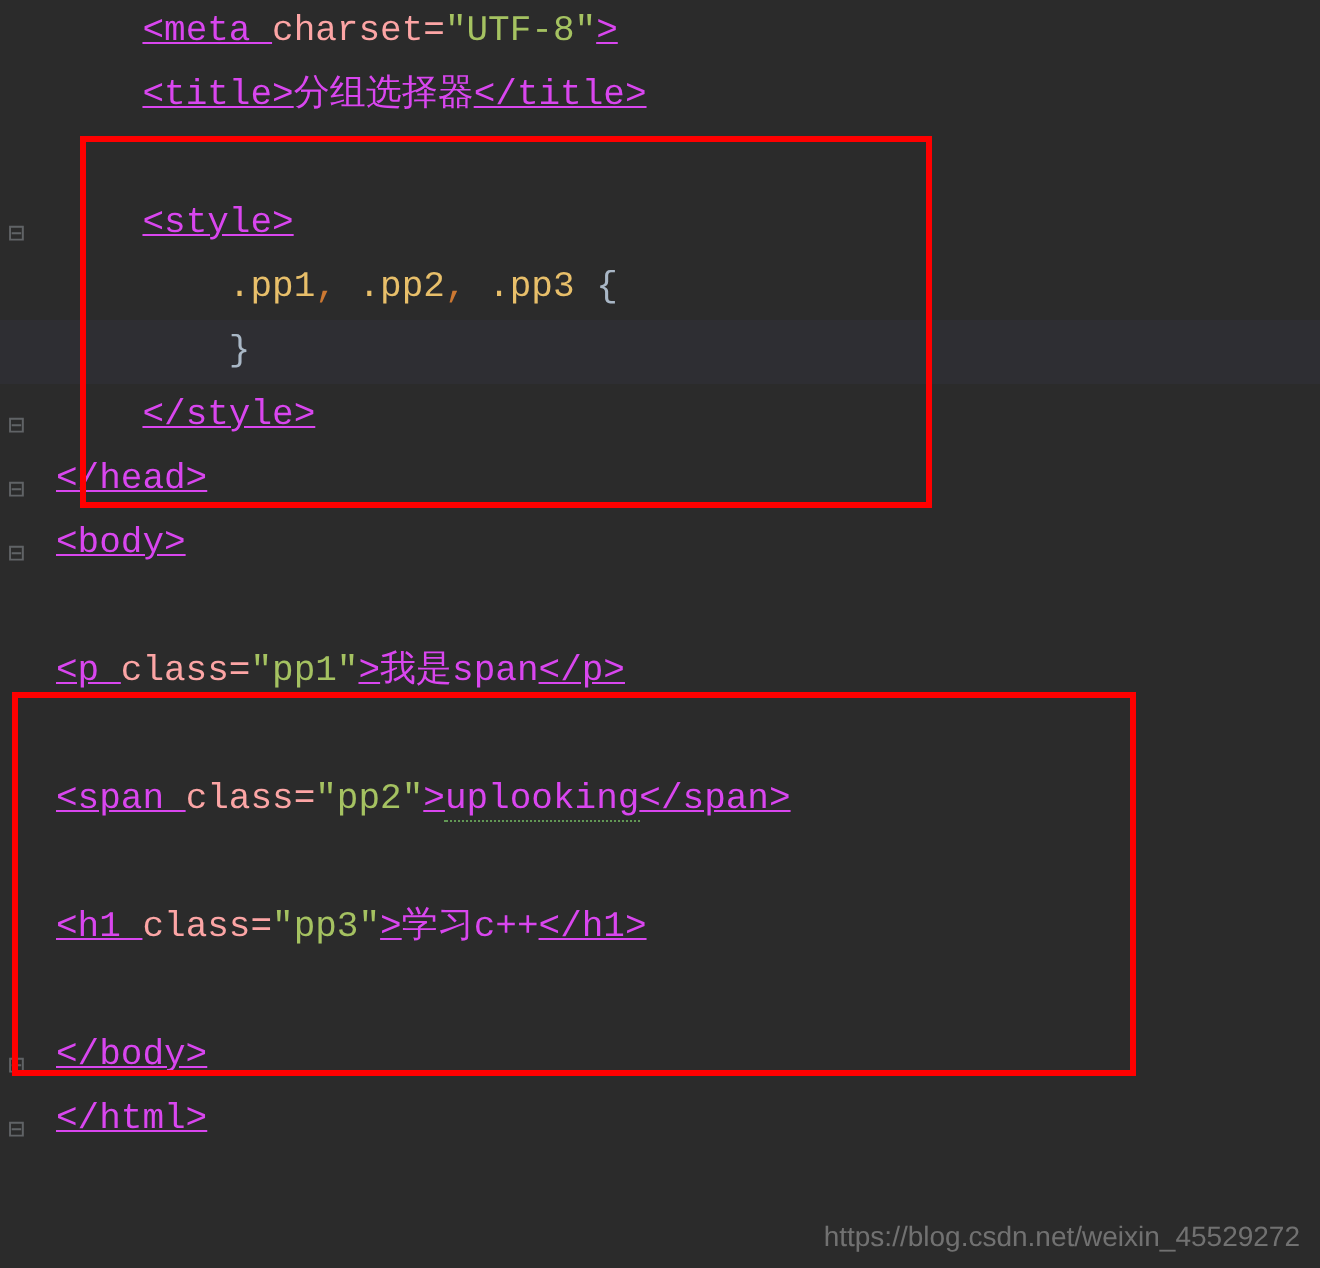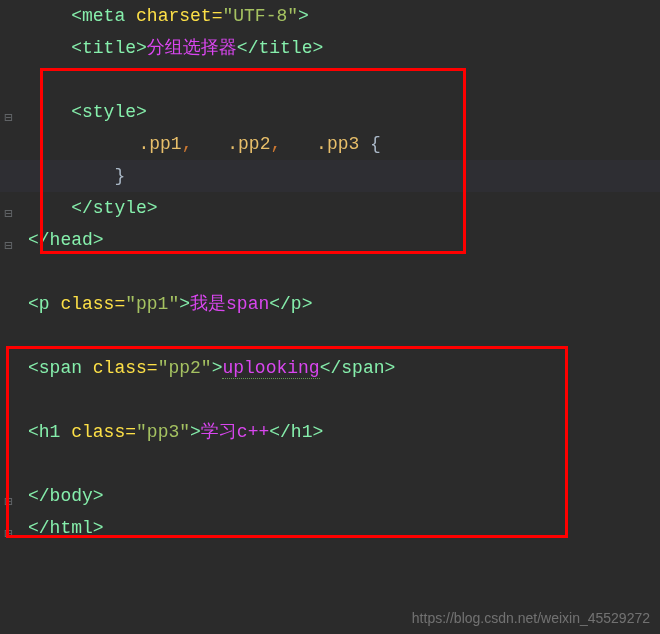--- a/index.html
+++ b/index.html
@@ -42,25 +42,25 @@
     position: relative;
   }
   .fold-icon::before {
     content: '⊟';
     color: #606366;
     font-size: 14px;
     position: absolute;
     left: -2px;
     top: -4px;
   }
-  .tag { color: #86efac; }
-  .attr-name { color: #fde047; }
+  .tag { color: #d946ef; text-decoration: underline; }
+  .attr-name { color: #fca5a5; }
   .attr-val { color: #a5c261; }
   .text { color: #d946ef; }
-  .selector { color: #e8bf6a; margin-left: 24px; }
+  .selector { color: #e8bf6a; }
   .comma { color: #cc7832; }
   .brace { color: #a9b7c6; }
   .prop { color: #bababa; }
   .value { color: #a5c261; }
   .colon { color: #a9b7c6; }
   .semi { color: #cc7832; }
   .highlight-line {
     background: rgba(50,50,60,0.5);
   }
   .box-red {
@@ -109,20 +109,21 @@
 
   <div class="line">        <span class="selector">.pp1</span><span class="comma">,</span><span class="selector"> .pp2</span><span class="comma">,</span><span class="selector"> .pp3 </span><span class="brace">{</span></div>
 
 
   <div class="line highlight-line">        <span class="brace">}</span></div>
 
   <div class="line"><span class="gutter"><span class="fold-icon"></span></span>    <span class="tag">&lt;/style&gt;</span></div>
 
   <div class="line"><span class="gutter"><span class="fold-icon"></span></span><span class="tag">&lt;/head&gt;</span></div>
 
+  <div class="line"><span class="gutter"><span class="fold-icon"></span></span><span class="tag">&lt;body&gt;</span></div>
 
   <div class="line"></div>
 
   <div class="line"><span class="tag">&lt;p </span><span class="attr-name">class=</span><span class="attr-val">"pp1"</span><span class="tag">&gt;</span><span class="text">我是span</span><span class="tag">&lt;/p&gt;</span></div>
 
   <div class="line"></div>
 
   <div class="line"><span class="tag">&lt;span </span><span class="attr-name">class=</span><span class="attr-val">"pp2"</span><span class="tag">&gt;</span><span class="text underline-green">uplooking</span><span class="tag">&lt;/span&gt;</span></div>
 
   <div class="line"></div>

